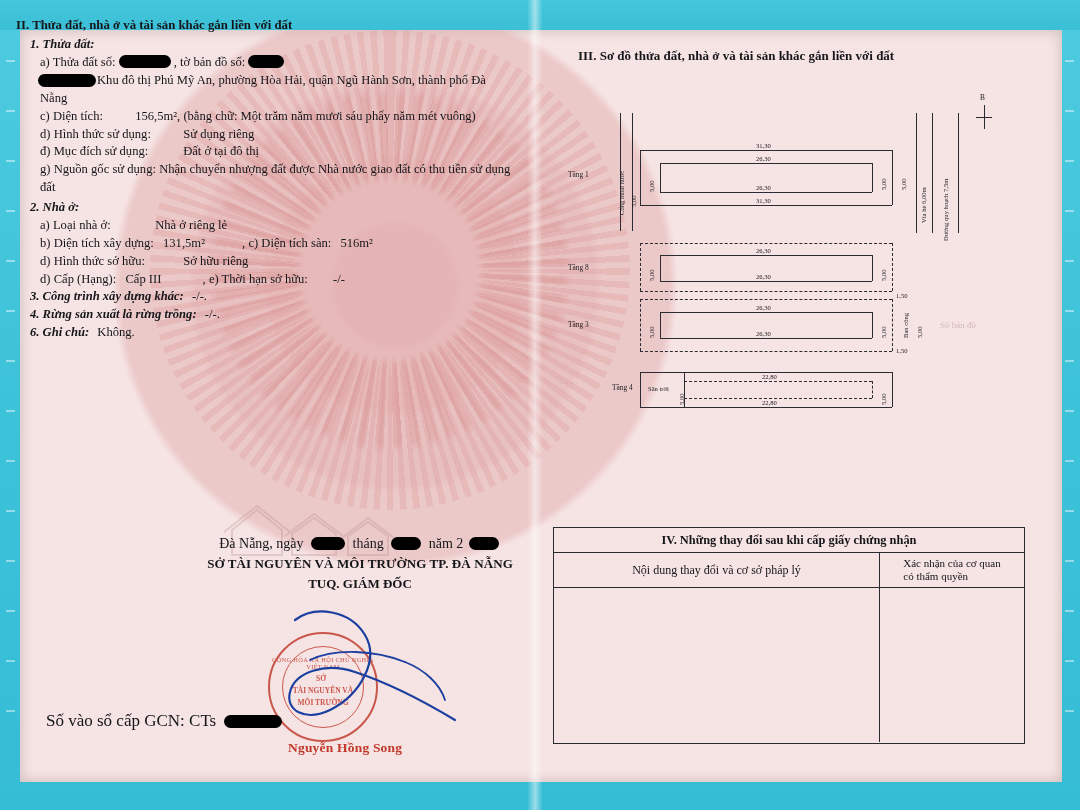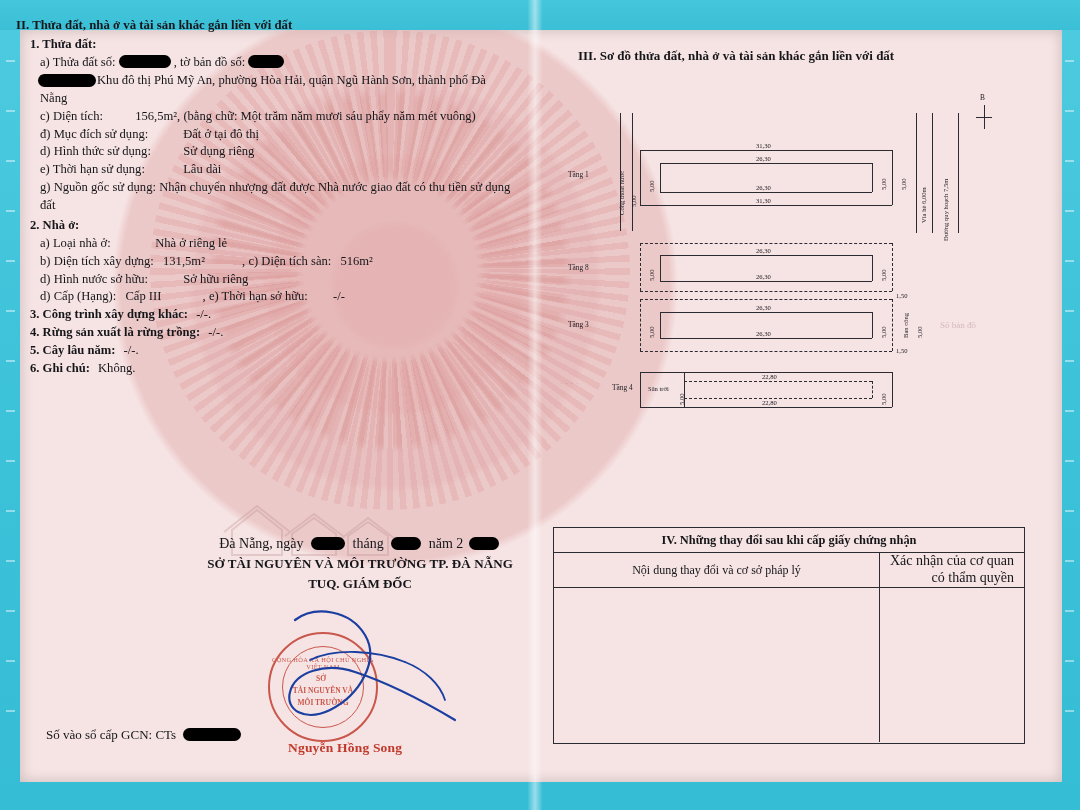--- a/index.html
+++ b/index.html
@@ -92,20 +92,21 @@
     width: 500px;
     font-size: 12.6px;
     line-height: 1.42;
   }
   .sec-head {
     font-weight: bold;
     font-size: 12.8px;
     margin-bottom: 2px;
   }
   .it {
+    font-style: italic;
     font-weight: bold;
   }
   .indent1 { padding-left: 14px; }
   .indent2 { padding-left: 24px; }
   .row { white-space: nowrap; }
   .redact {
     display: inline-block;
     background: #000;
     border-radius: 9px;
     height: 13px;
@@ -167,22 +168,22 @@
   .t4-c1 {
     flex: 0 0 325px;
     border-right: 1px solid #2b2b31;
     display: flex; align-items: center; justify-content: center;
     font-size: 12px;
     text-align:center;
   }
   .t4-c2 {
     flex: 1;
     display: flex; align-items: center; justify-content: center;
-    font-size: 14px;
-    text-align: right;
+    font-size: 11px;
+    text-align: left;
     line-height: 1.2;
   }
   .t4-body { display: flex; height: 154px; }
   .t4-b1 { flex: 0 0 325px; border-right: 1px solid #2b2b31; }
   .t4-b2 { flex: 1; }
   
   .sign {
     position: absolute;
     left: 180px;
     top: 533px;
@@ -200,22 +201,22 @@
     left: 288px;
     top: 740px;
     font-weight: bold;
     color: #c0392b;
     font-size: 13.5px;
     letter-spacing: .2px;
   }
   .gcn {
     position: absolute;
     left: 46px;
-    top: 727px;
-    font-size: 13px;
+    top: 711px;
+    font-size: 17px;
   }
   
   .seal {
     position: absolute;
     left: 268px;
     top: 632px;
     width: 106px;
     height: 106px;
     border: 2px solid #c0392b;
     border-radius: 50%;
@@ -350,33 +351,29 @@
         <span>Khu đô thị Phú Mỹ An, phường Hòa Hải, quận Ngũ Hành Sơn, thành phố Đà Nẵng</span>
       </div>
 
       <div class="indent2 row">
         <span style="display:inline-block;width:92px">c) Diện tích:</span>
         <span>156,5m²,</span>
         <span>(bằng chữ: Một trăm năm mươi sáu phẩy năm mét vuông)</span>
       </div>
 
       <div class="indent2 row">
+        <span style="display:inline-block;width:140px">d) Hình thức sử dụng:</span>
+        <span>Sử dụng riêng</span>
+      </div>
+
+      <div class="indent2 row">
         <span style="display:inline-block;width:140px">đ) Mục đích sử dụng:</span>
         <span>Đất ở tại đô thị</span>
       </div>
 
-      <div class="indent2 row">
-        <span style="display:inline-block;width:140px">d) Hình thức sử dụng:</span>
-        <span>Sử dụng riêng</span>
-      </div>
-
-      <div class="indent2 row">
-        <span style="display:inline-block;width:140px">e) Thời hạn sử dụng:</span>
-        <span>Lâu dài</span>
-      </div>
 
       <div class="indent2">
         <span>g) Nguồn gốc sử dụng:</span>
         <span>Nhận chuyển nhượng đất được Nhà nước giao đất có thu tiền sử dụng đất</span>
       </div>
 
       <div class="it indent1" style="margin-top:2px">2. Nhà ở:</div>
 
       <div class="indent2 row">
         <span style="display:inline-block;width:112px">a) Loại nhà ở:</span>
@@ -384,41 +381,37 @@
       </div>
 
       <div class="indent2 row">
         <span>b) Diện tích xây dựng:</span>
         <span style="margin-left:6px">131,5m²</span>
         <span style="margin-left:34px">, c) Diện tích sàn:</span>
         <span style="margin-left:6px">516m²</span>
       </div>
 
       <div class="indent2 row">
-        <span style="display:inline-block;width:140px">d) Hình nước sở hữu:</span>
+        <span style="display:inline-block;width:140px">d) Hình thức sở hữu:</span>
         <span>Sở hữu riêng</span>
       </div>
 
       <div class="indent2 row">
         <span>d) Cấp (Hạng):</span>
         <span style="margin-left:6px">Cấp III</span>
         <span style="margin-left:38px">, e) Thời hạn sở hữu:</span>
         <span style="margin-left:22px">-/-</span>
       </div>
 
       <div class="indent1 row">
         <span class="it">3. Công trình xây dựng khác:</span>
         <span style="margin-left:5px">-/-.</span>
       </div>
       <div class="indent1 row">
         <span class="it">4. Rừng sản xuất là rừng trồng:</span>
-        <span style="margin-left:5px">-/-.</span>
-      </div>
-      <div class="indent1 row">
-        <span class="it">5. Cây lâu năm:</span>
         <span style="margin-left:5px">-/-.</span>
       </div>
       <div class="indent1 row">
         <span class="it">6. Ghi chú:</span>
         <span style="margin-left:5px">Không.</span>
       </div>
     </div>
 
     <div class="right-title">III. Sơ đồ thửa đất, nhà ở và tài sản khác gắn liền với đất</div>
 

